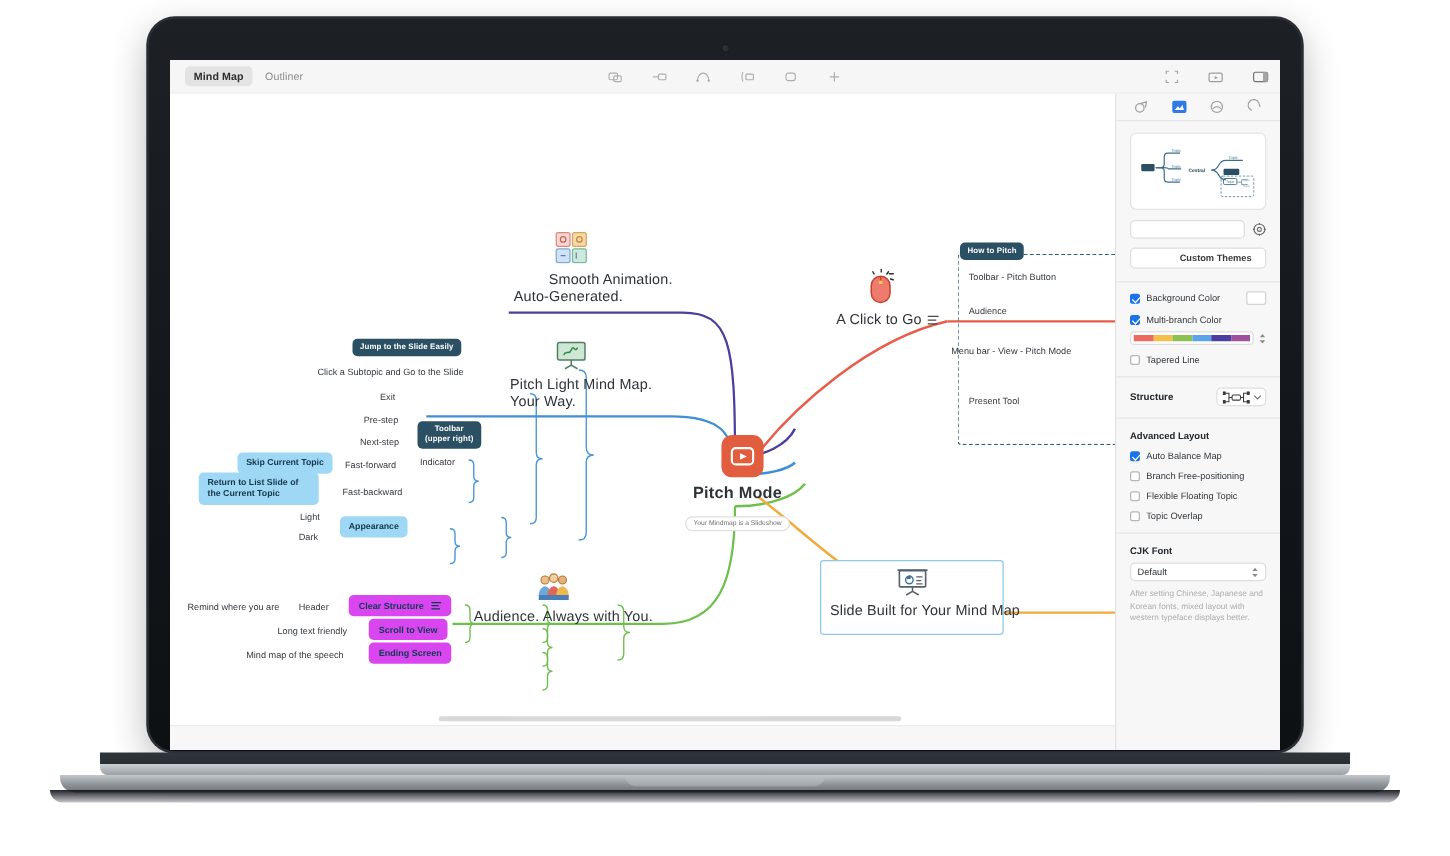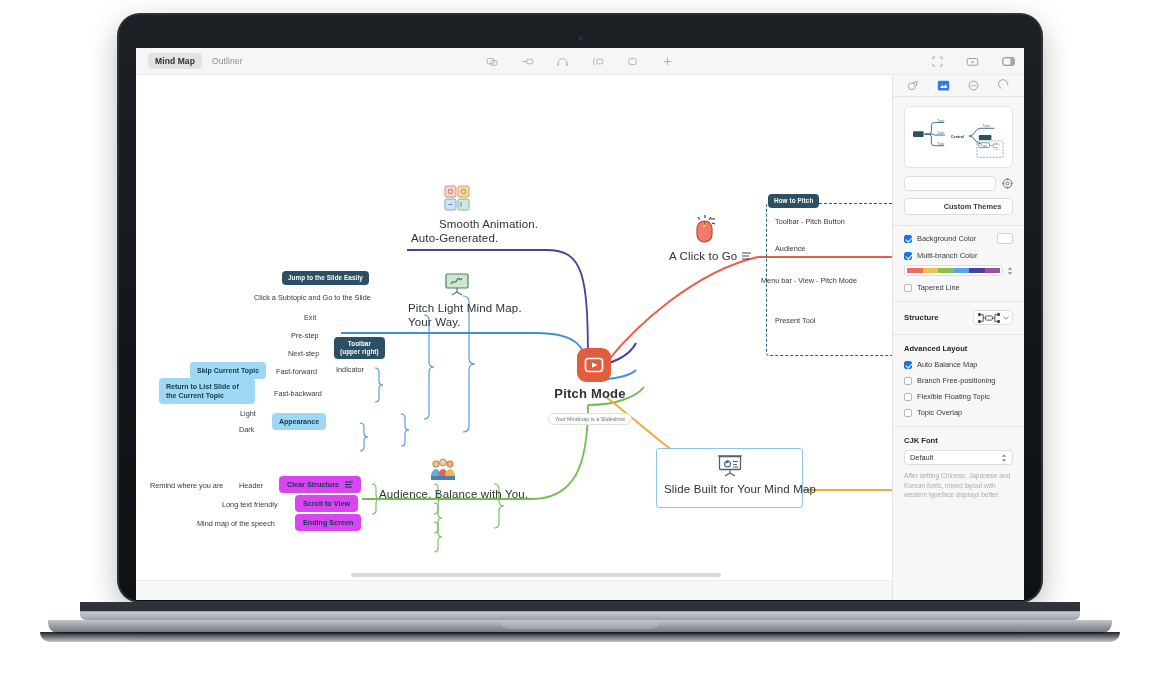--- a/index.html
+++ b/index.html
@@ -373,21 +373,21 @@
         <svg width="26" height="24" viewBox="0 0 26 24">
           <circle cx="6" cy="6" r="3.2" fill="#f0c08a" stroke="#b07c3e" stroke-width=".9"></circle>
           <circle cx="13" cy="4.5" r="3.4" fill="#f3d0a0" stroke="#b07c3e" stroke-width=".9"></circle>
           <circle cx="20" cy="6" r="3.2" fill="#e8b079" stroke="#b07c3e" stroke-width=".9"></circle>
           <path d="M1 18c0-4 3-7 5-7s5 3 5 7z" fill="#6aa9d8"></path>
           <path d="M8 19c0-4.5 2.5-8 5-8s5 3.5 5 8z" fill="#e2655a"></path>
           <path d="M15 18c0-4 3-7 5-7s5 3 5 7z" fill="#f0b94f"></path>
           <rect x="1" y="18" width="24" height="4" fill="#4a7fb5"></rect>
         </svg>
       </div>
-      <div class="node t-plain-lg" style="left:243px; top:413px;">Audience. Balance with You.</div>
+      <div class="node t-plain-lg" style="left:243px; top:413px;">Audience. Always with You.</div>
 
       <div class="node" style="left:143px; top:401px;">
         <div class="t-blue-pill2" style="display:flex;align-items:center;gap:6px;">
           <span>Clear Structure</span>
           <svg width="8" height="7" viewBox="0 0 8 7">
               <path d="M0 1h8M0 3.5h6M0 6h7" stroke="#0e3a52" stroke-width="1"></path>
             </svg>
         </div>
       </div>
       <div class="node" style="left:159px; top:420px;">

